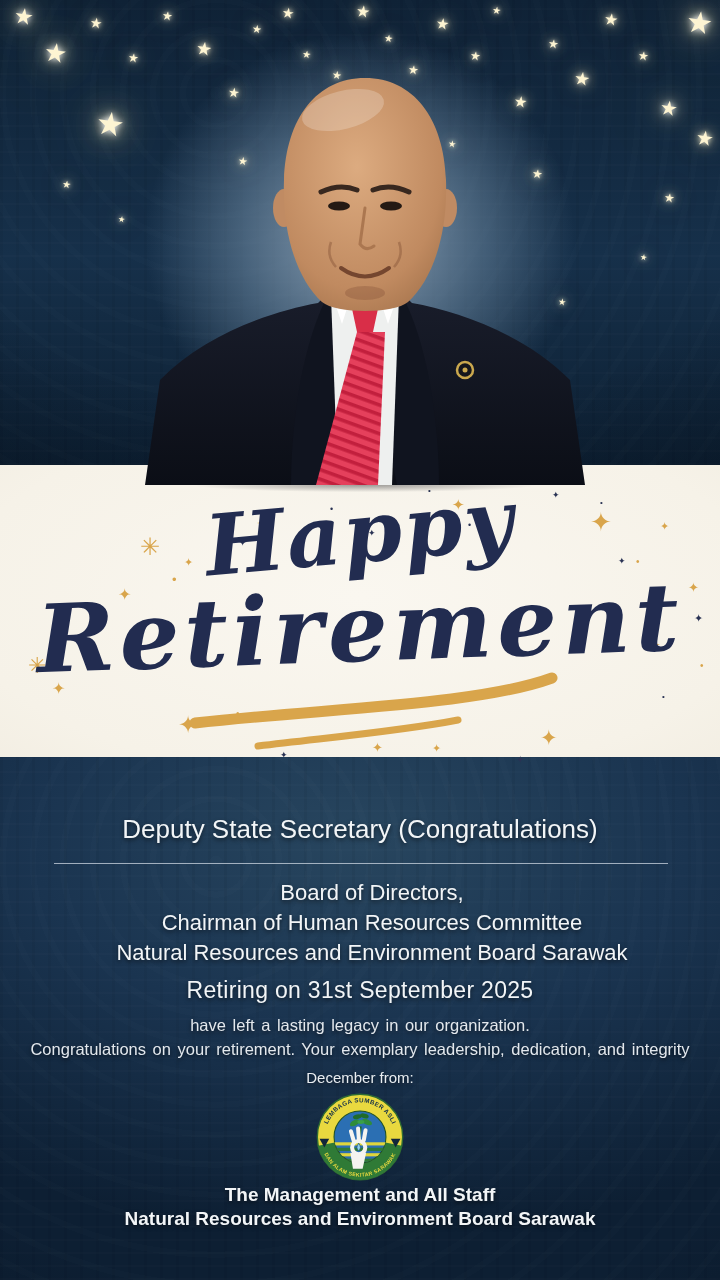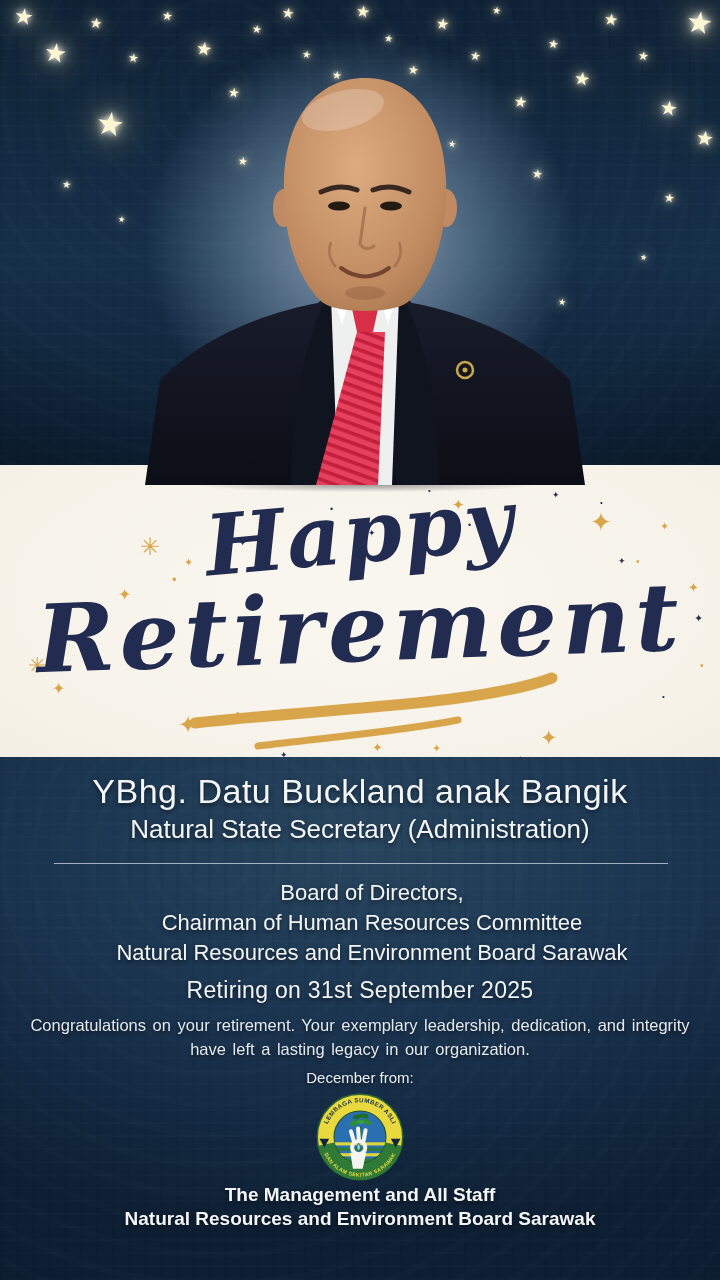--- a/index.html
+++ b/index.html
@@ -221,32 +221,31 @@
     <div class="script word2">Retirement</div>
     <svg class="swoosh" width="720" height="292" viewBox="0 0 720 292">
       <path d="M195,258 C330,243 478,240 552,213" stroke="#d9a54b" stroke-width="11" fill="none" stroke-linecap="round"></path>
       <path d="M258,281 C332,272 402,266 458,255" stroke="#d9a54b" stroke-width="7" fill="none" stroke-linecap="round"></path>
     </svg>
   </div>
 
   <div class="bottom-section">
     <div class="texture"></div>
 
-    <div class="txt honoree-name">YBhg. Datu Buckland anak Bangik</div>
-    <div class="txt honoree-pos">Natural State Secretary (Administration)</div>
+    <div class="txt honoree-pos">Deputy State Secretary (Congratulations)</div>
     <div class="divider"></div>
     <div class="txt roles">
       <div>Board of Directors,</div>
       <div>Chairman of Human Resources Committee</div>
       <div>Natural Resources and Environment Board Sarawak</div>
     </div>
     <div class="txt retiring">Retiring on 31st September 2025</div>
     <div class="txt message">
+      <div>have left a lasting legacy in our organization.</div>
       <div>Congratulations on your retirement. Your exemplary leadership, dedication, and integrity</div>
-      <div>have left a lasting legacy in our organization.</div>
     </div>
     <div class="txt sincerely">December from:</div>
 
     <div class="logo-wrap">
       <svg width="88" height="88" viewBox="0 0 100 100">
         <defs>
           <path id="arcTop" d="M10.5,50 A39.5,39.5 0 0 1 89.5,50" fill="none"></path>
           <path id="arcBottom" d="M7.7,65.4 A45,45 0 0 0 92.3,65.4" fill="none"></path>
           <clipPath id="innerClip">
               <circle cx="50" cy="50" r="29.5"></circle>

